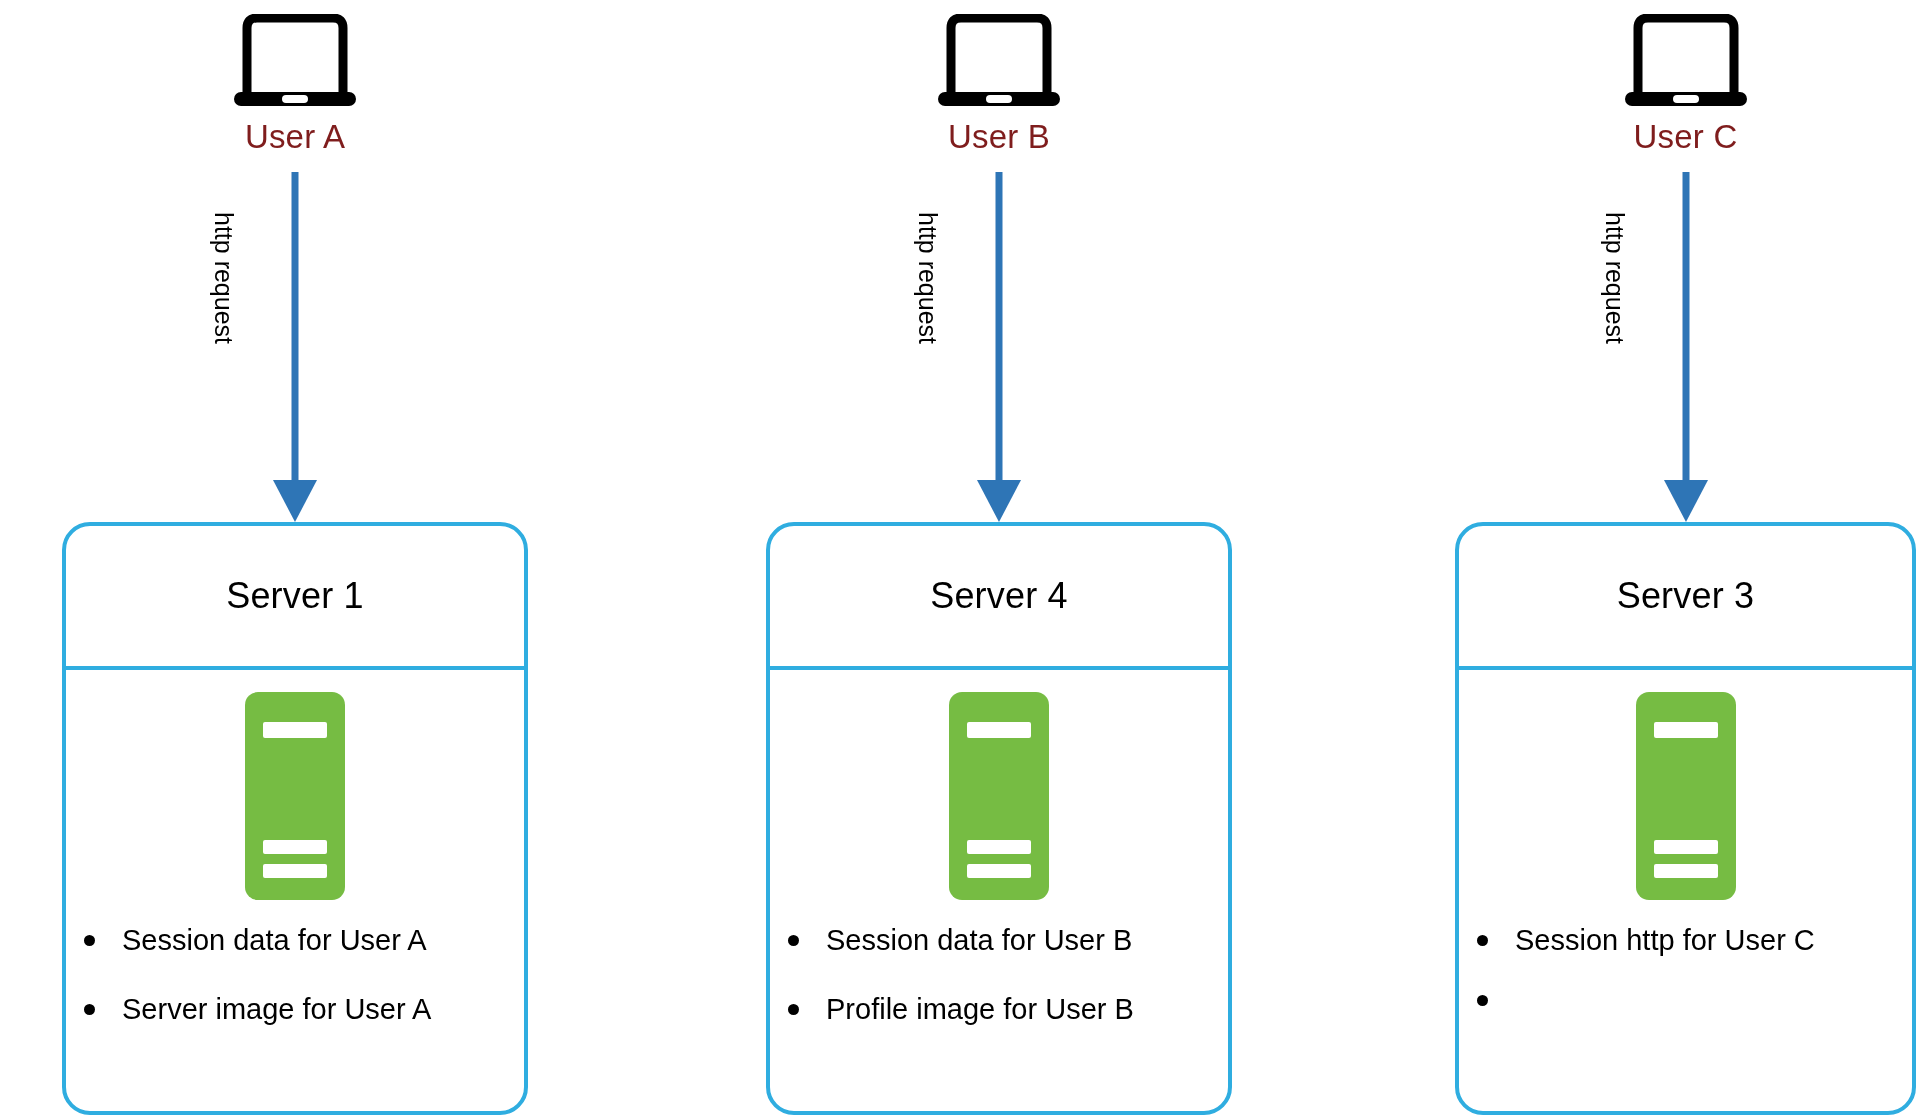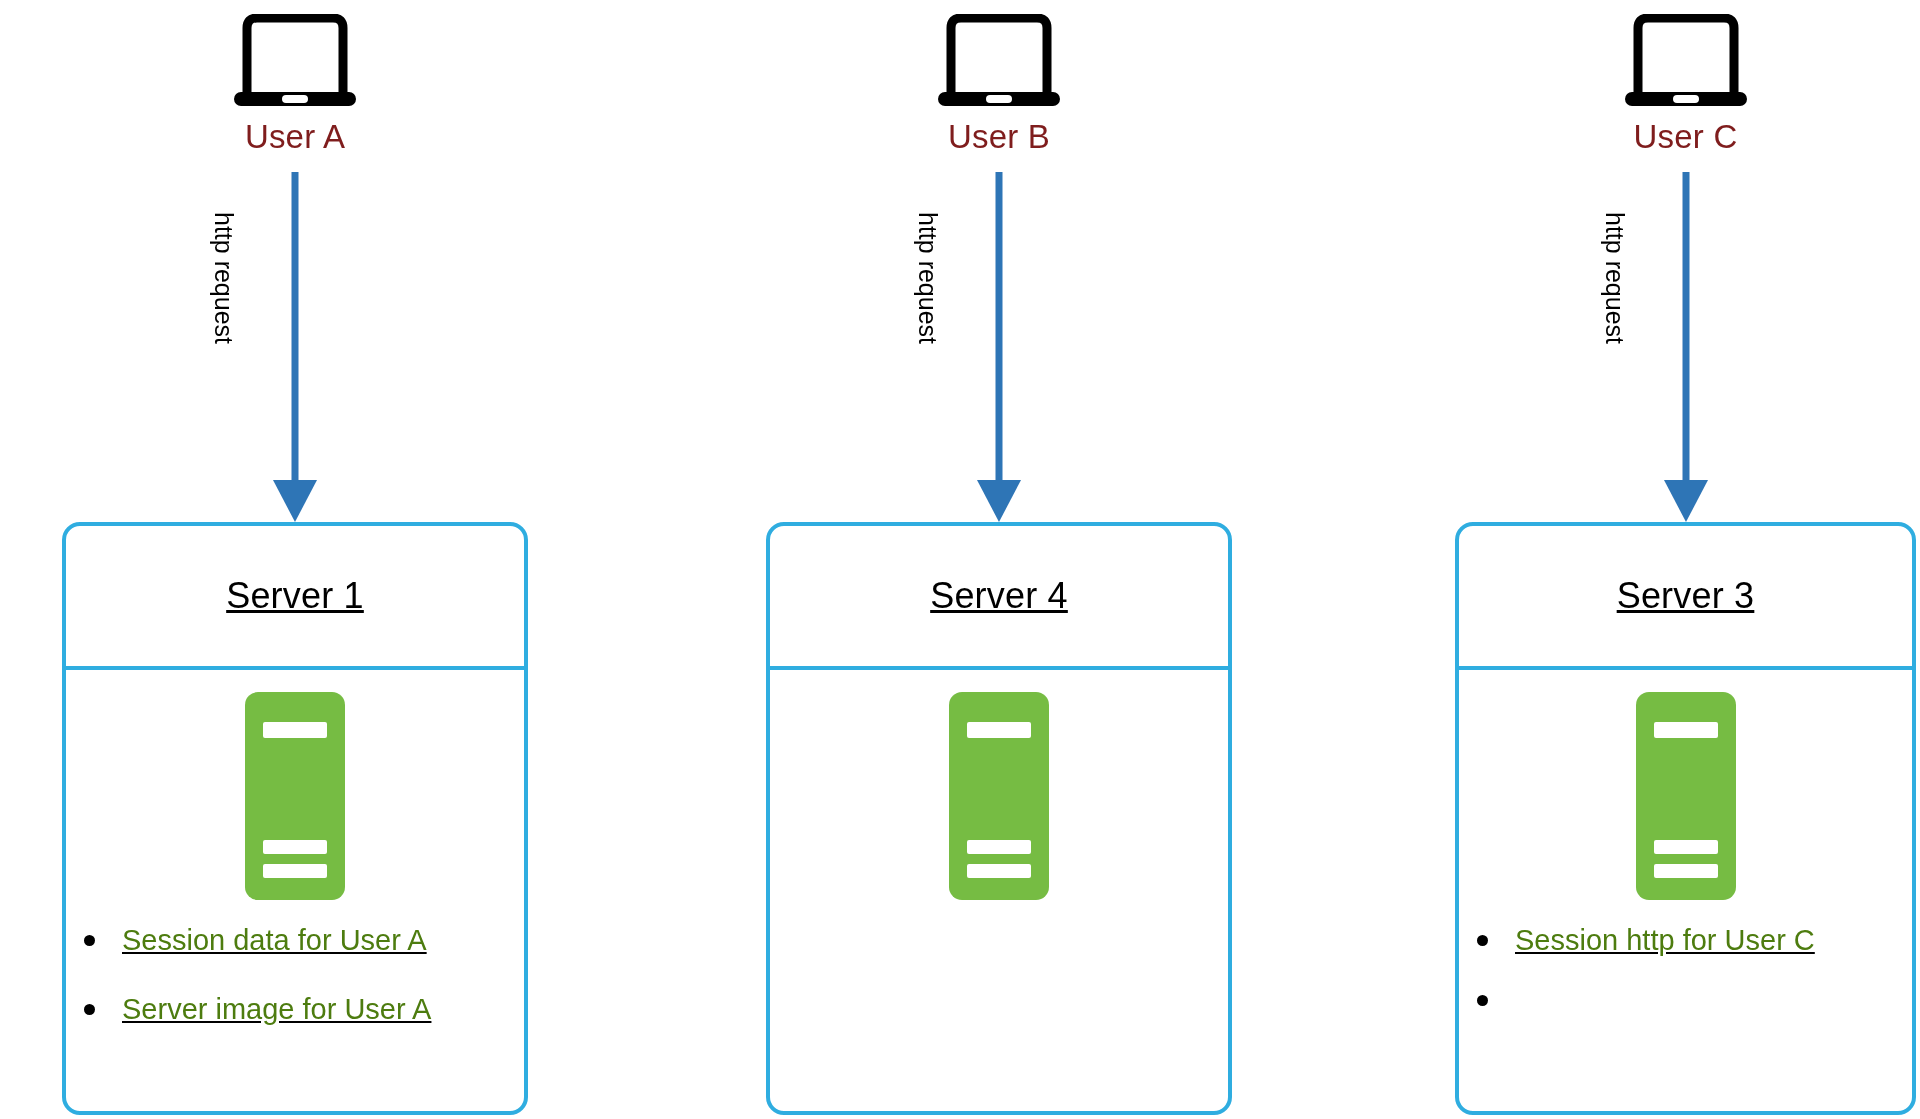--- a/index.html
+++ b/index.html
@@ -69,24 +69,23 @@
   }
 
   
   .server-card {
     position: absolute;
     top: 522px;
     left: 0;
     width: 100%;
     height: 593px;
     border: 4px solid #2FADE0;
-    border-radius: 18px;
+    border-radius: 28px;
     background: #ffffff;
     overflow: hidden;
-    text-decoration: underline;
   }
   .server-header {
     height: 144px;
     border-bottom: 4px solid #2FADE0;
     display: flex;
     align-items: center;
     justify-content: center;
   }
   .server-title {
     font-size: 36px;
@@ -106,21 +105,21 @@
   .bullets {
     list-style: none;
     margin-top: 22px;
     width: 100%;
     padding-left: 18px;
   }
   .bullets li {
     display: flex;
     align-items: center;
     font-size: 29px;
-    color: #4d7c0f;
+    color: #000000;
     line-height: 1;
     margin-bottom: 40px;
     white-space: nowrap;
   }
   .bullet-dot {
     width: 11px;
     height: 11px;
     border-radius: 50%;
     background: #000000;
     flex: 0 0 auto;
@@ -209,20 +208,30 @@
       <div class="server-body">
         <span class="server-glyph">
           <svg width="100" height="208" viewBox="0 0 100 208">
             <rect x="0" y="0" width="100" height="208" rx="13" fill="#76BC43"></rect>
             <rect x="18" y="30" width="64" height="16" rx="2" fill="#FFFFFF"></rect>
             <rect x="18" y="148" width="64" height="14" rx="2" fill="#FFFFFF"></rect>
             <rect x="18" y="172" width="64" height="14" rx="2" fill="#FFFFFF"></rect>
           </svg>
         </span>
 
+        <ul class="bullets">
+          <li>
+            <span class="bullet-dot"></span>
+            <span>Session data for User B</span>
+          </li>
+          <li>
+            <span class="bullet-dot"></span>
+            <span>Profile image for User B</span>
+          </li>
+        </ul>
       </div>
     </div>
   </div>
 
   <div class="column col-2">
 
     <div class="client">
       <span class="laptop-icon">
         <svg width="124" height="92" viewBox="0 0 124 92">
           <path d="M14 90 L14 14 Q14 4 24 4 L100 4 Q110 4 110 14 L110 90" fill="none" stroke="#000000" stroke-width="9" stroke-linecap="round" stroke-linejoin="round"></path>

